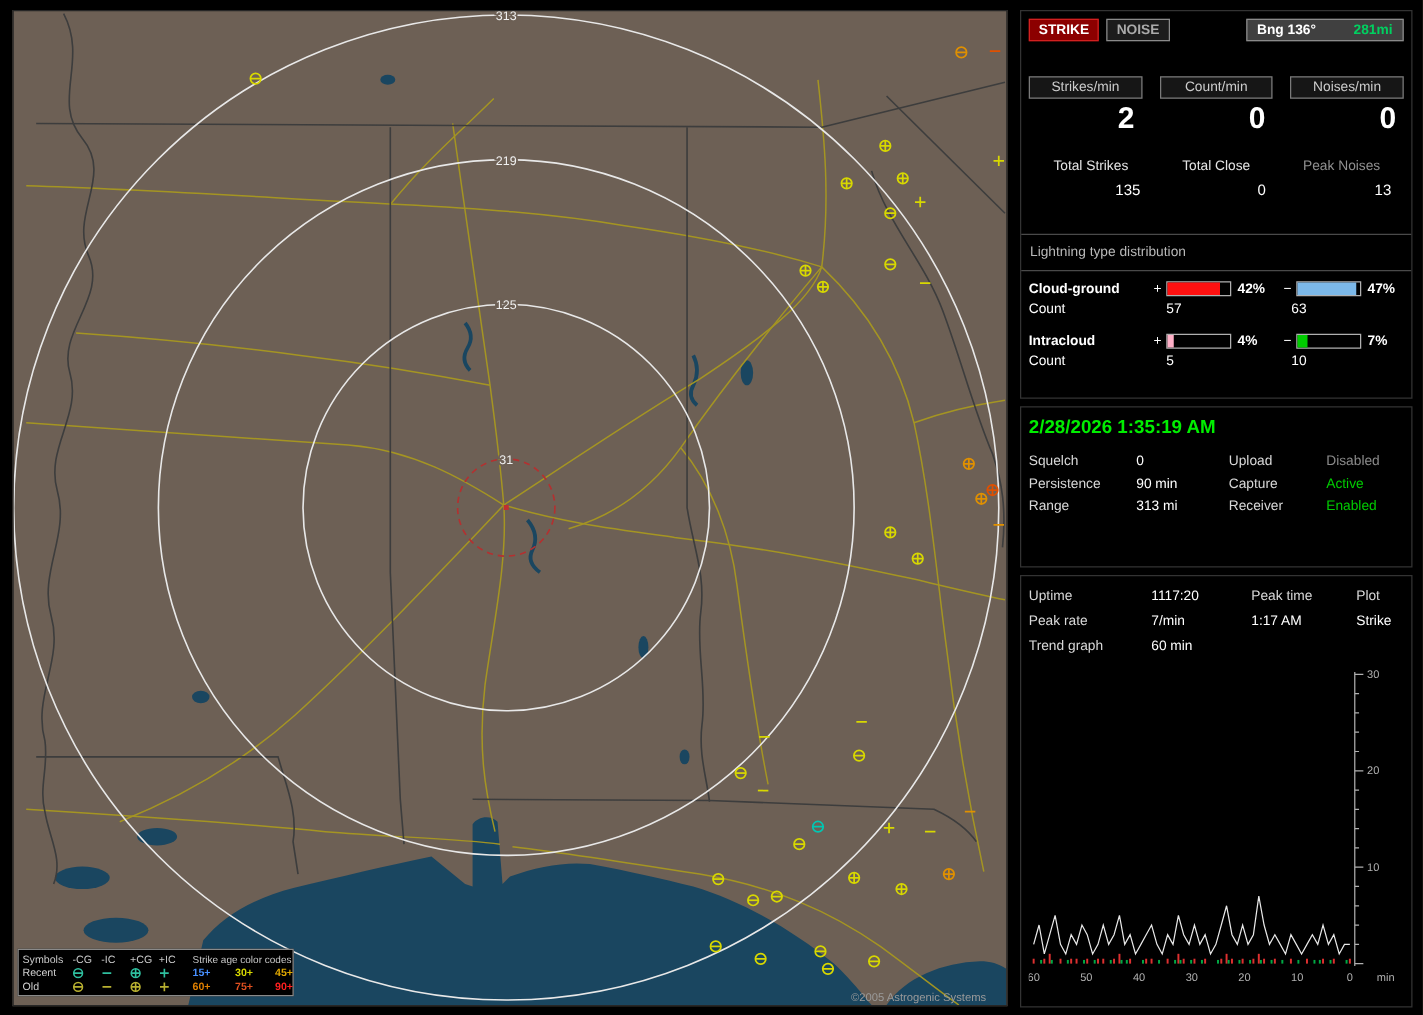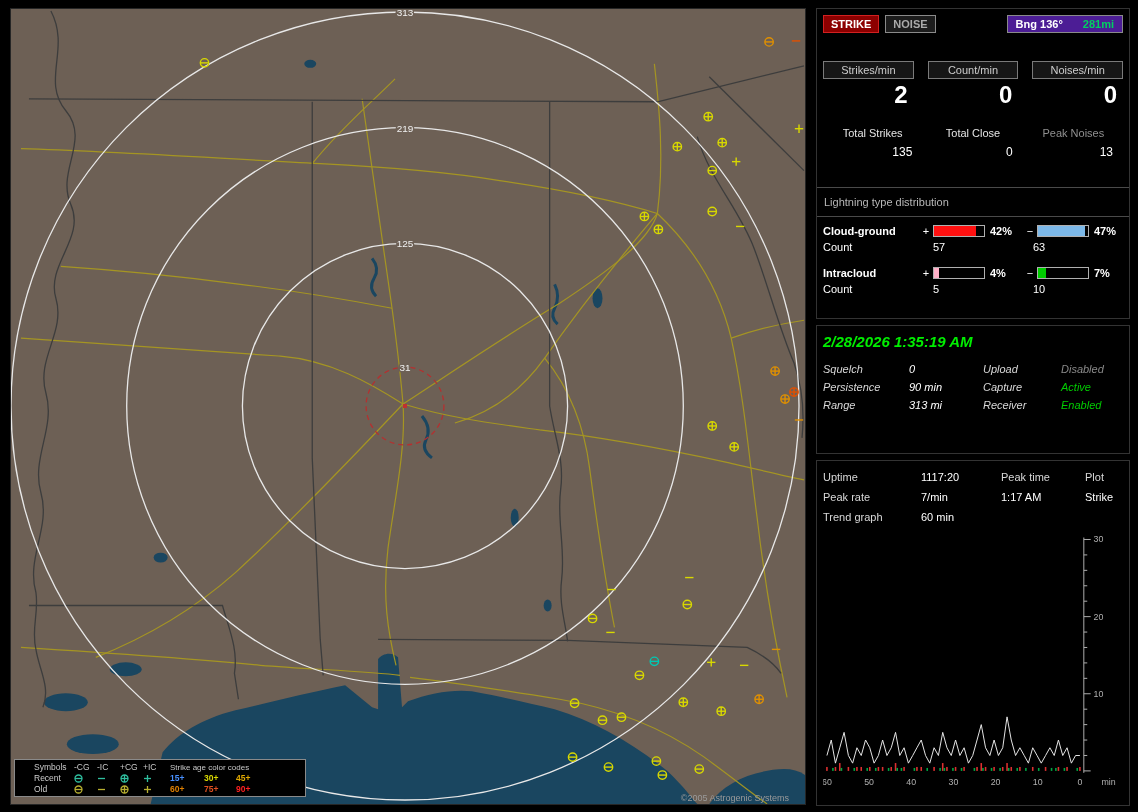--- a/index.html
+++ b/index.html
@@ -8,43 +8,43 @@
 
   
   .map{position:absolute;left:10px;top:8px;width:796px;height:797px;
        background:#6d6055;border:1px solid #262626;box-sizing:border-box;}
   .map svg.geo{position:absolute;left:0;top:0;width:100%;height:100%;}
   .rlabel{fill:#f0f0f0;font-size:10px;font-family:"Liberation Sans",sans-serif;
           paint-order:stroke;stroke:#6d6055;stroke-width:3px;}
   .copyright{position:absolute;right:16px;bottom:1px;font-size:9px;color:#9a9a9a;}
 
   
-  .legend{position:absolute;left:3px;bottom:7px;width:292px;background:#000;
-          border:1px solid #8a8a8a;color:#cfcfcf;font-size:8.5px;padding:2px 19px;box-sizing:border-box;}
+  .legend{position:absolute;left:3px;bottom:7px;width:221px;background:#000;
+          border:1px solid #8a8a8a;color:#cfcfcf;font-size:8.5px;padding:2px 3px;box-sizing:border-box;}
   .lg{display:grid;grid-template-columns:40px 23px 23px 23px 27px 34px 32px 30px;
       align-items:center;row-gap:1px;}
   .lh{color:#c8c8c8;}
   .span3{grid-column:span 3;font-size:8px;white-space:nowrap;}
   .lsym{display:flex;align-items:center;justify-content:flex-start;height:10px;}
   .lage{font-weight:bold;}
 
   
   .panel{position:absolute;left:816px;top:8px;width:314px;height:798px;color:#ddd;
          font-size:11px;display:flex;flex-direction:column;gap:6px;box-sizing:border-box;}
   .sec{border:1px solid #333;background:#000;padding:6px;box-sizing:border-box;}
   .sec1{height:320px;}
-  .sec2{height:132px;font-style:italic;}
+  .sec2{height:132px;}
   .sec3{flex:1;display:flex;flex-direction:column;}
 
   .toprow{display:flex;align-items:center;gap:6px;}
   .btn{border:1px solid;padding:2px 7px;font-weight:bold;font-size:11px;cursor:default;}
   .btn-strike{background:#8c0000;border-color:#d22020;color:#fff;}
   .btn-noise{background:#1c1c1c;border-color:#8a8a8a;color:#aaa;}
-  .bng{margin-left:auto;border:1px solid #8a8a8a;padding:2px 8px;display:flex;gap:20px;
-       font-weight:bold;background:#4c1d95;}
+  .bng{margin-left:auto;border:1px solid #8a8a8a;padding:2px 8px;display:flex;gap:30px;
+       font-weight:bold;background:#404040;}
   .bng-l{color:#fff;} .bng-v{color:#00d060;}
 
   .rates{display:grid;grid-template-columns:1fr 1fr 1fr;column-gap:14px;margin-top:28px;}
   .rate-label{border:1px solid #7a7a7a;background:#161616;color:#ccc;text-align:center;
               padding:2px 17px;font-size:11px;}
   .rate-value{text-align:right;padding-right:6px;font-size:24px;font-weight:bold;color:#fff;margin-top:2px;}
 
   .totals{display:grid;grid-template-columns:1fr 1fr 1fr;column-gap:1px;margin-top:18px;}
   .total-label{text-align:center;color:#e4e4e4;}
   .total-label.dim{color:#909090;}

